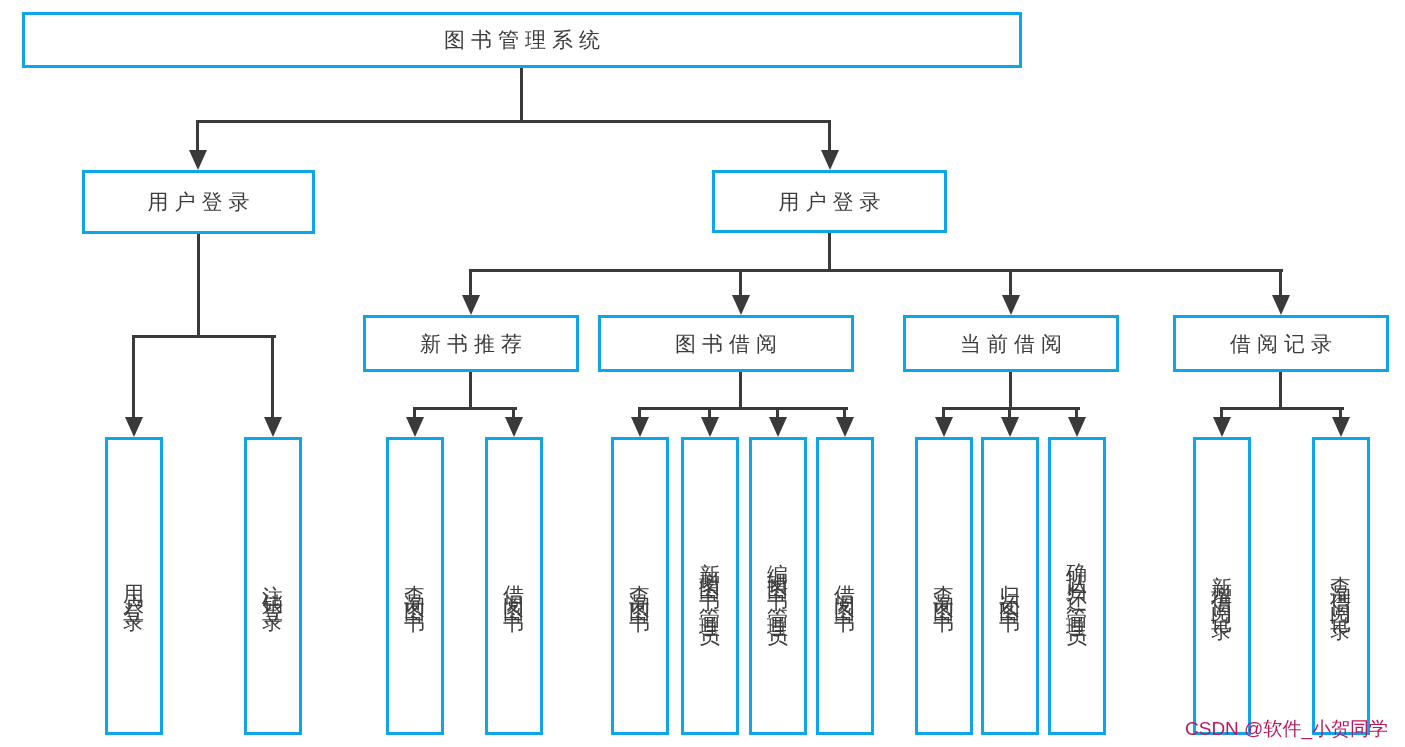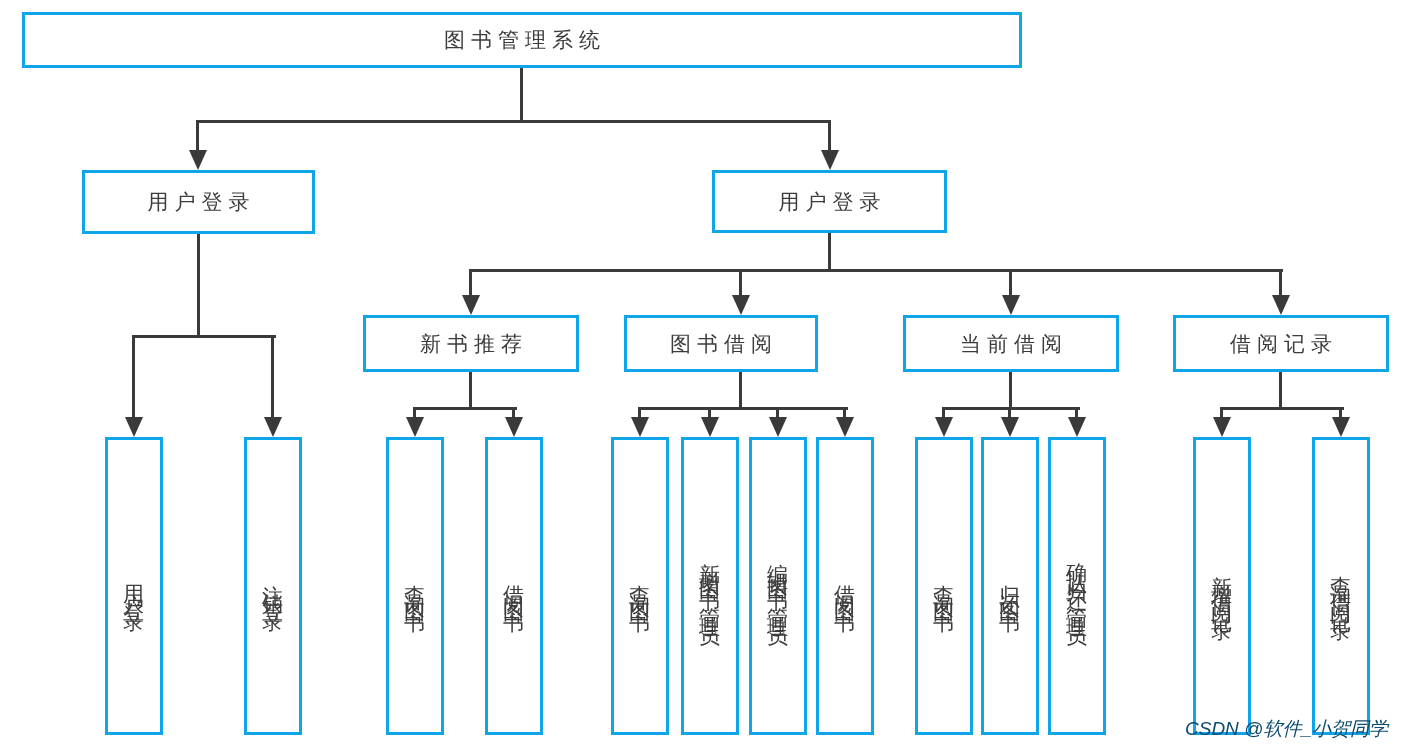--- a/index.html
+++ b/index.html
@@ -41,24 +41,23 @@
     width: 0; height: 0;
     border-left: 9px solid transparent;
     border-right: 9px solid transparent;
     border-top: 20px solid #3a3a3a;
   }
   .watermark {
     position: absolute;
     left: 1185px;
     top: 716px;
     font-size: 19px;
-    color: #0c4a6e;
+    color: #be185d;
     white-space: nowrap;
     z-index: 5;
-    font-style: italic;
   }
 </style>
 </head>
 <body>
 
 <div class="canvas">
 
   <div class="box" style="left:22px; top:12px; width:1000px; height:56px;">
     <span class="hlabel">图书管理系统</span>
   </div>
@@ -91,21 +90,21 @@
   <i class="ln" style="left:739px; top:269px; width:3px; height:26px;"></i>
   <i class="ah" style="left:732px; top:295px;"></i>
   <i class="ln" style="left:1009px; top:269px; width:3px; height:26px;"></i>
   <i class="ah" style="left:1002px; top:295px;"></i>
   <i class="ln" style="left:1279px; top:269px; width:3px; height:26px;"></i>
   <i class="ah" style="left:1272px; top:295px;"></i>
 
   <div class="box" style="left:363px; top:315px; width:216px; height:57px;">
     <span class="hlabel">新书推荐</span>
   </div>
-  <div class="box" style="left:624px; top:315px; width:194px; height:57px;">
+  <div class="box" style="left:598px; top:315px; width:256px; height:57px;">
     <span class="hlabel">图书借阅</span>
   </div>
   <div class="box" style="left:903px; top:315px; width:216px; height:57px;">
     <span class="hlabel">当前借阅</span>
   </div>
   <div class="box" style="left:1173px; top:315px; width:216px; height:57px;">
     <span class="hlabel">借阅记录</span>
   </div>
 
   <i class="ln" style="left:469px; top:372px; width:3px; height:37px;"></i>

